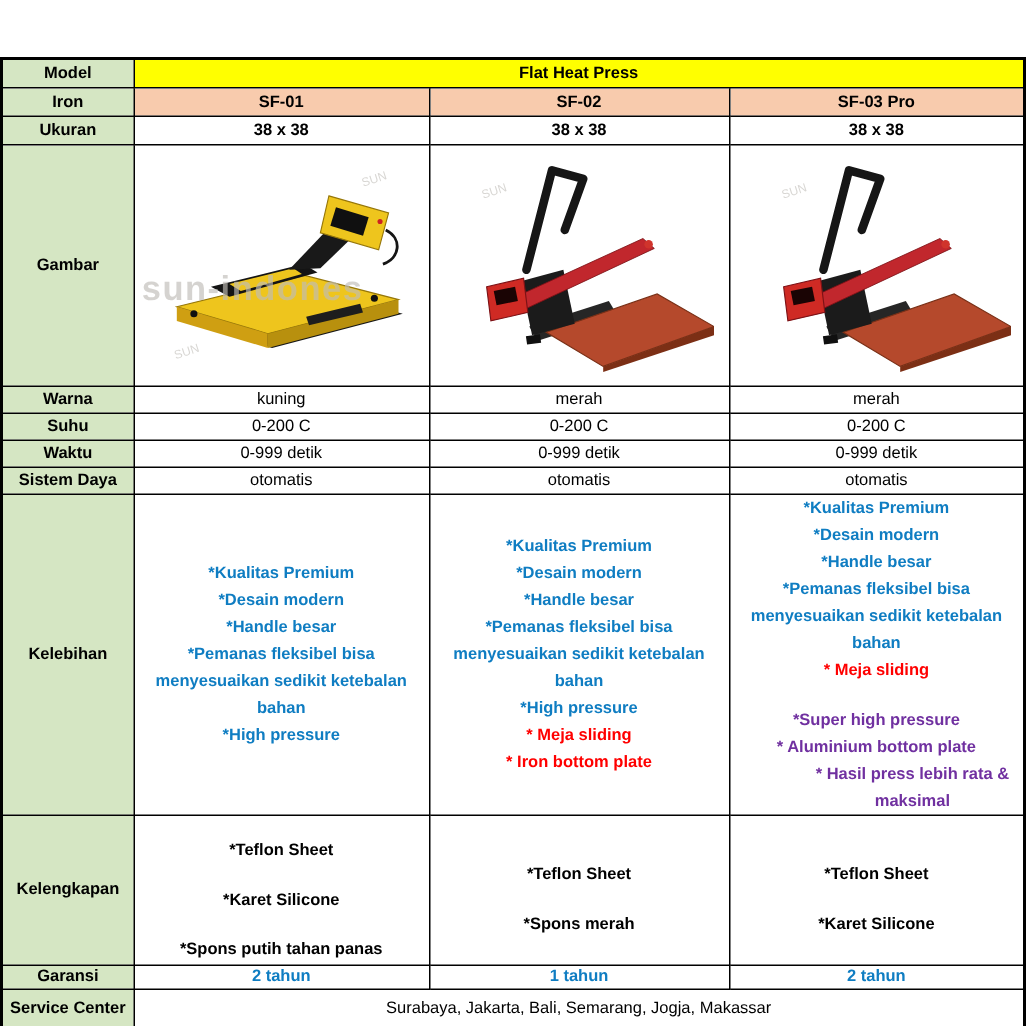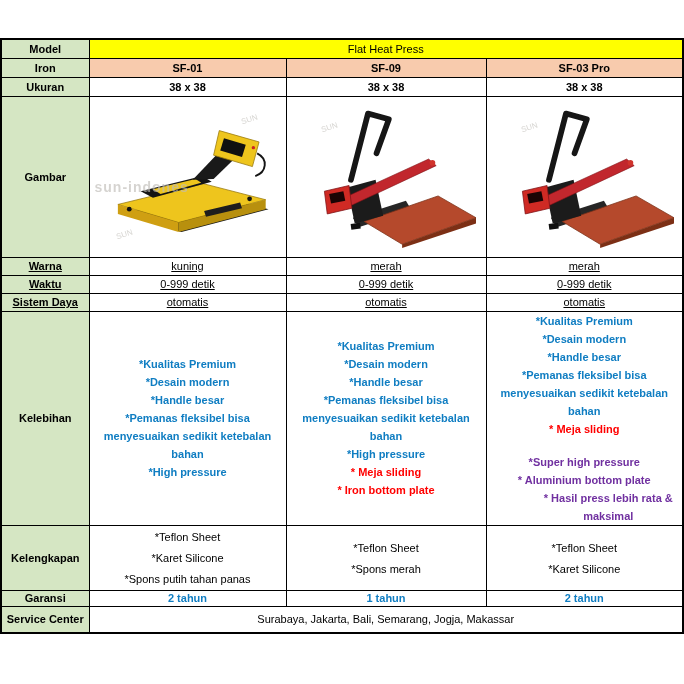--- a/index.html
+++ b/index.html
@@ -6,36 +6,36 @@
     --header_bg:#d5e6c3; --model_bg:#ffff00; --tipe_bg:#f8cbad;
     --blue:#0f7dc2; --red:#ff0000; --purple:#7030a0; --watermark:#c0bdb8;
   }
   *{box-sizing:border-box;}
   html,body{margin:0;padding:0;background:#ffffff;}
   body{width:684px;height:684px;font-family:"Liberation Sans",sans-serif;color:#000;overflow:hidden;}
   .sheet{padding-top:38px;}
   table.cmp{border-collapse:collapse;width:682px;table-layout:fixed;border:2px solid #000;background:#fff;}
   table.cmp td{border:1.5px solid #000;font-size:11px;text-align:center;vertical-align:middle;padding:0 4px;overflow:hidden;}
   td.lbl{background:var(--header_bg);font-weight:bold;}
-  td.model-cell{background:var(--model_bg);font-weight:normal;}
+  td.model-cell{background:var(--model_bg);font-weight:bold;}
   td.tipe-cell{background:var(--tipe_bg);font-weight:bold;}
   td.bold{font-weight:bold;}
-  tr.r-sm td{height:18px;text-decoration:underline;}
+  tr.r-sm td{height:18px;}
   tr.r-hd td{height:19px;}
   tr.r-gambar td{height:161px;}
   tr.r-kelebihan td{height:190px;}
   tr.r-kelengkapan td{height:65px;}
   tr.r-garansi td{height:16px;}
   tr.r-service td{height:27px;margin-left:14px;}
   td.list-cell{text-align:left;vertical-align:top;padding:4px 6px;}
   .ln{line-height:18px;font-weight:bold;white-space:normal;}
-  .kl .ln{font-weight:normal;line-height:19px;padding-top:2px;}
+  .kl .ln{font-weight:bold;line-height:19px;padding-top:2px;margin-top:12px;}
   td.img-cell{position:relative;padding:0;}
   .img-wrap{position:relative;width:100%;height:100%;display:flex;align-items:center;justify-content:center;}
-  .wm{position:absolute;left:1px;top:82px;font-size:14px;font-weight:bold;letter-spacing:1px;color:var(--watermark);opacity:.65;pointer-events:none;white-space:nowrap;}
+  .wm{position:absolute;left:1px;top:82px;font-size:23px;font-weight:bold;letter-spacing:1px;color:var(--watermark);opacity:.65;pointer-events:none;white-space:nowrap;}
   .wm-logo{position:absolute;font-size:8px;color:#cfcdc9;opacity:.8;pointer-events:none;transform:rotate(-18deg);}
   .wm-logo.a{top:18px;right:24px;} .wm-logo.b{bottom:18px;left:22px;} .wm-logo.c{top:26px;left:30px;}
 </style>
 </head>
 <body>
 
 <div class="sheet">
 <table class="cmp">
   <colgroup>
         <col style="width:88px">
@@ -46,21 +46,21 @@
 
   <tbody>
         <tr class="r-hd">
     <td class="lbl">Model</td>
     <td class="model-cell" colspan="3">Flat Heat Press</td>
   </tr>
 
   <tr class="r-hd">
     <td class="lbl">Iron</td>
     <td class="tipe-cell">SF-01</td>
-    <td class="tipe-cell">SF-09</td>
+    <td class="tipe-cell">SF-02</td>
     <td class="tipe-cell">SF-03 Pro</td>
   </tr>
 
   <tr class="r-hd">
     <td class="lbl">Ukuran</td>
     <td class="bold">38 x 38</td>
     <td class="bold">38 x 38</td>
     <td class="bold">38 x 38</td>
   </tr>
 
@@ -126,20 +126,26 @@
   </tr>
 
   <tr class="r-sm">
     <td class="lbl">Warna</td>
     <td>kuning</td>
     <td>merah</td>
     <td>merah</td>
   </tr>
 
 
+  <tr class="r-sm">
+    <td class="lbl">Suhu</td>
+    <td>0-200 C</td>
+    <td>0-200 C</td>
+    <td>0-200 C</td>
+  </tr>
 
   <tr class="r-sm">
     <td class="lbl">Waktu</td>
     <td>0-999 detik</td>
     <td>0-999 detik</td>
     <td>0-999 detik</td>
   </tr>
 
   <tr class="r-sm">
     <td class="lbl">Sistem Daya</td>

